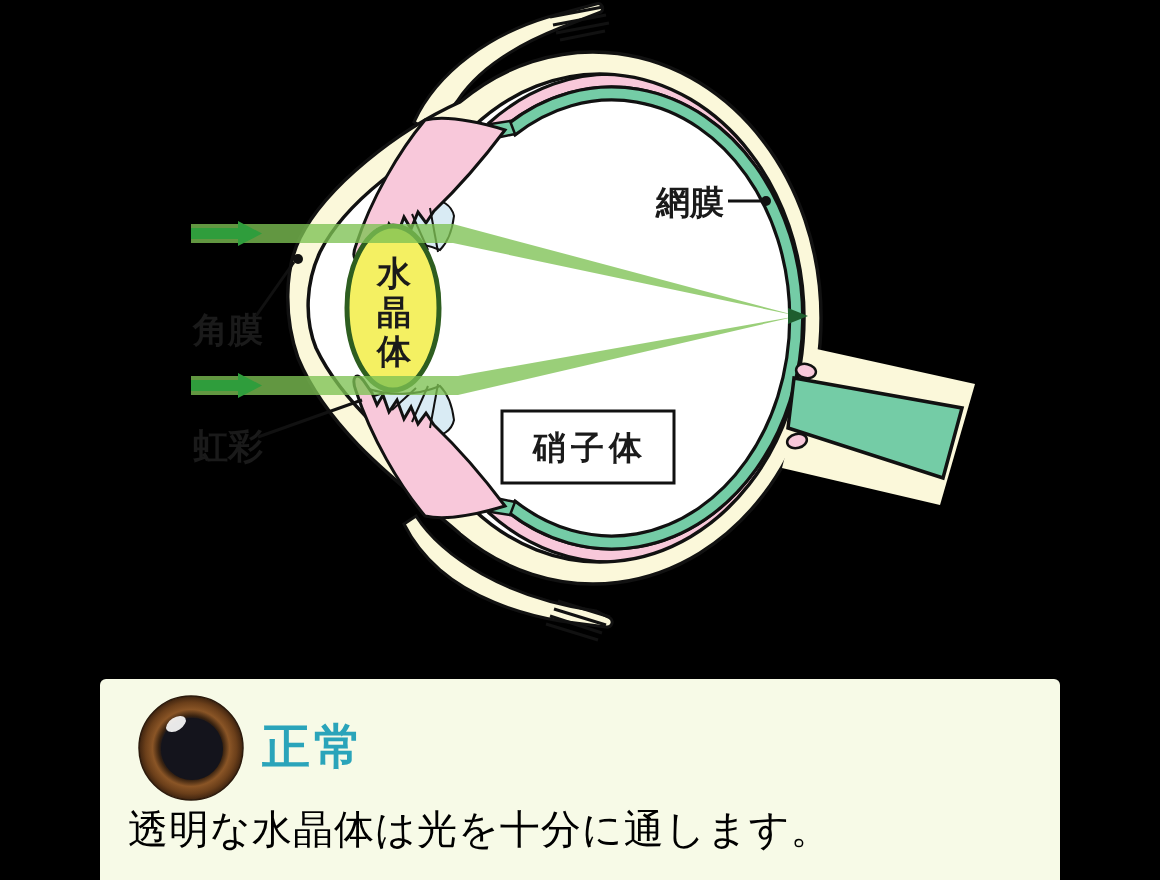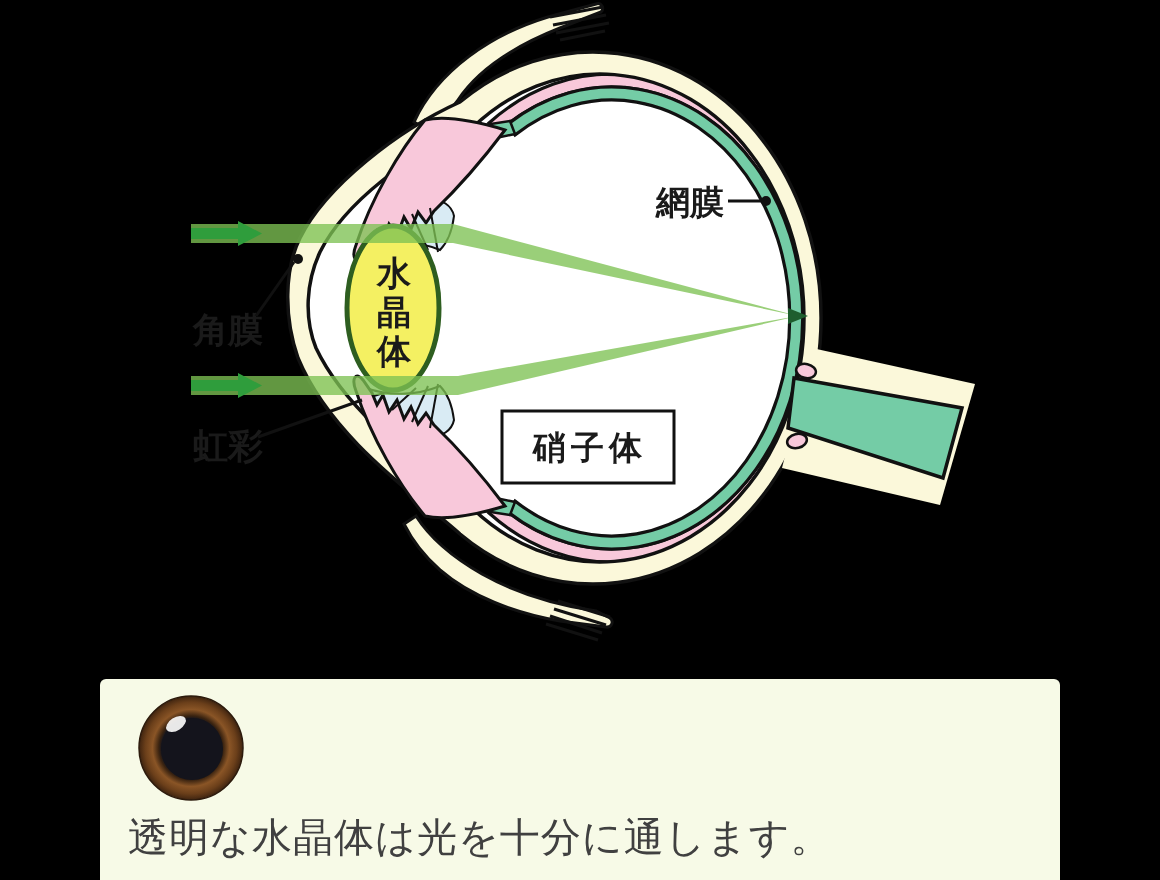--- a/index.html
+++ b/index.html
@@ -4,21 +4,21 @@
 <style>
   html,body{margin:0;padding:0;background:#000;}
   #stage{position:relative;width:1160px;height:880px;background:#000;overflow:hidden;
          font-family:"Liberation Sans","DejaVu Sans",sans-serif;}
   #diagram{position:absolute;left:0;top:0;}
   svg text{font-family:"Liberation Sans","DejaVu Sans",sans-serif;}
   .panel{position:absolute;left:100px;top:679px;width:960px;height:201px;
          background:#F7FAE7;border-radius:6px 6px 0 0;}
   .panel-title{position:absolute;left:162px;top:44px;font-size:48px;font-weight:bold;
                color:#2AA4BA;letter-spacing:4px;line-height:1;}
-  .panel-desc{position:absolute;left:28px;top:136px;font-size:40px;color:#404040;
+  .panel-desc{position:absolute;left:28px;top:128px;font-size:40px;color:#000000;
               letter-spacing:1px;line-height:1.1;}
   .eye-icon-wrap{position:absolute;left:36px;top:14px;width:110px;height:110px;}
 </style>
 </head>
 <body>
 
 <div id="stage">
 
   <svg id="diagram" width="1160" height="660" viewBox="0 0 1160 660">
 
@@ -109,15 +109,16 @@
             <stop offset="74%" stop-color="#8A5526"></stop>
             <stop offset="88%" stop-color="#6B3F1A"></stop>
             <stop offset="100%" stop-color="#3F2410"></stop>
           </radialGradient>
         </defs>
         <circle cx="55" cy="55" r="52" fill="url(#irisGrad)" stroke="#2C1A0C" stroke-width="1.5"></circle>
         <circle cx="56" cy="56" r="31" fill="#14141C"></circle>
         <ellipse cx="40" cy="31" rx="11" ry="6.5" fill="#FFFFFF" opacity="0.9" transform="rotate(-33 40 31)"></ellipse>
       </svg>
     </div>
+    <div class="panel-title">正常</div>
     <div class="panel-desc">透明な水晶体は光を十分に通します。</div>
   </div>
 </div>
 
 </body></html>

